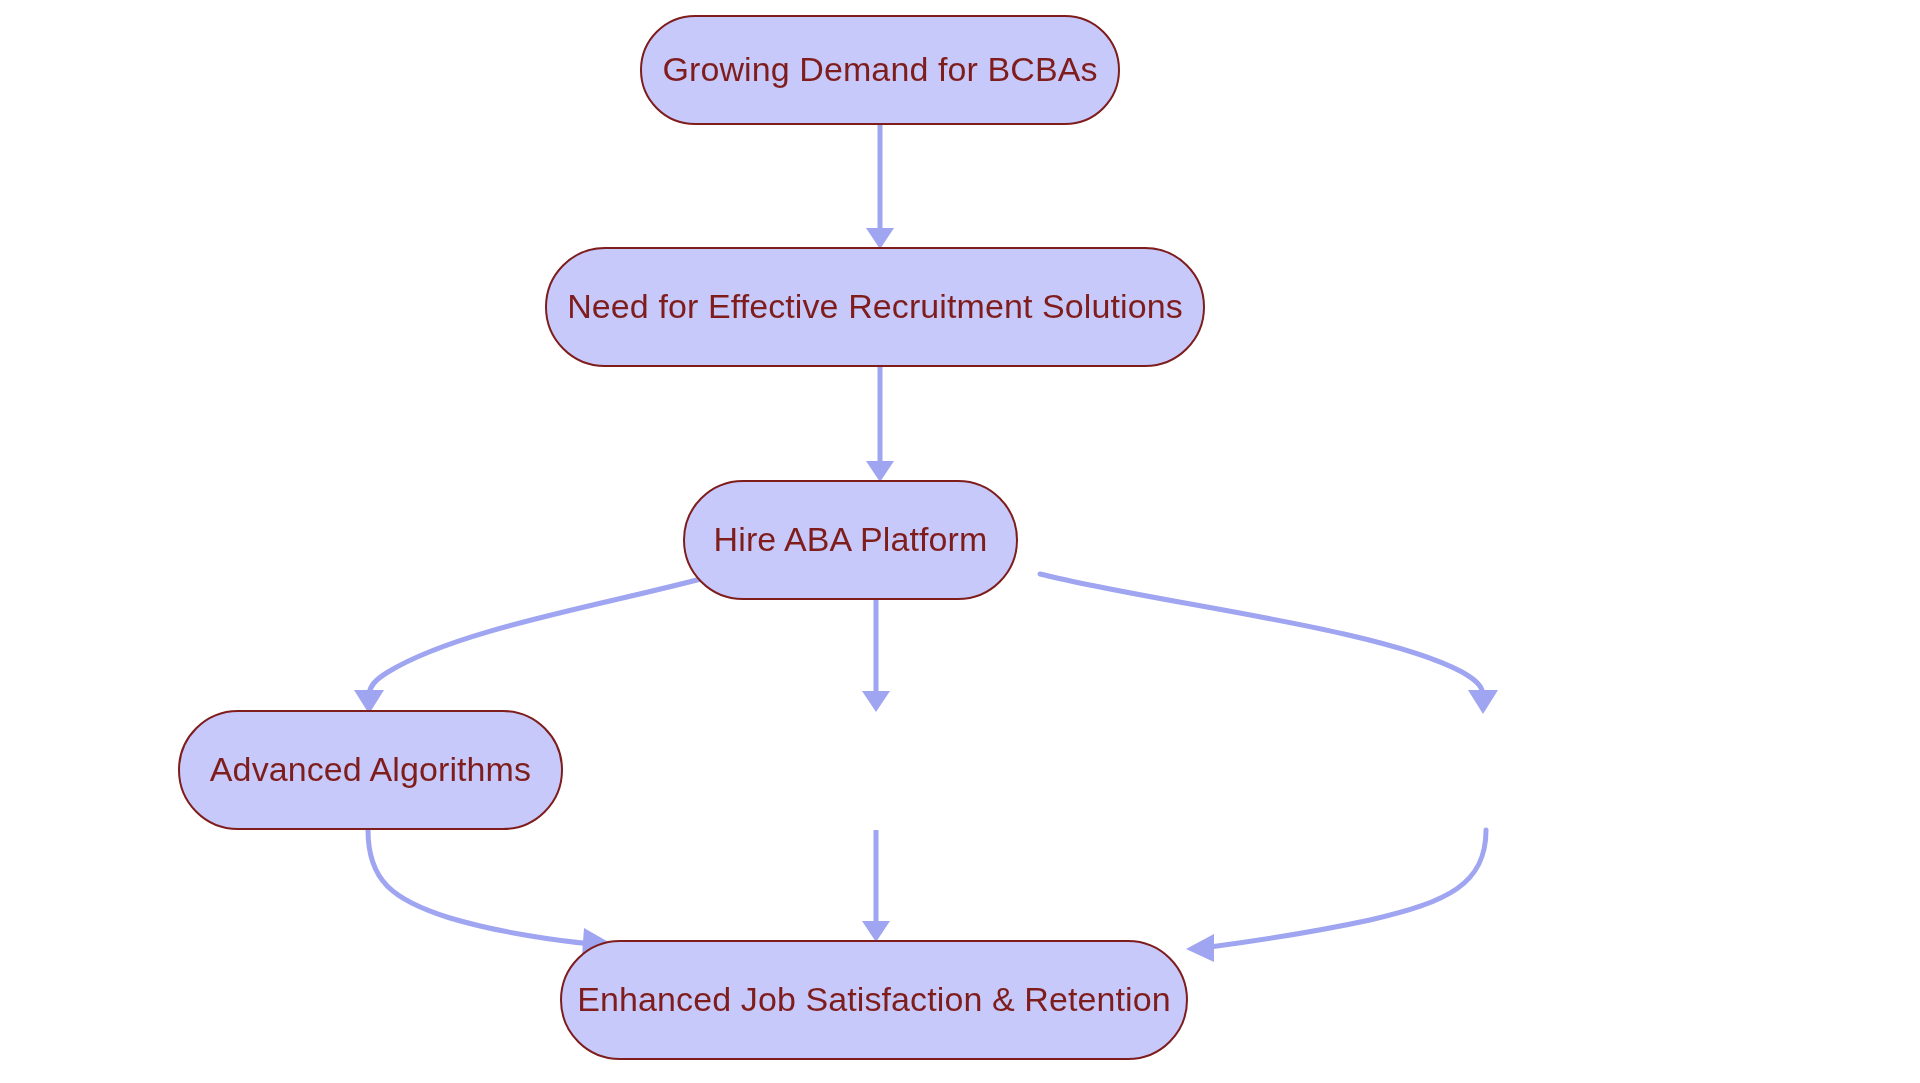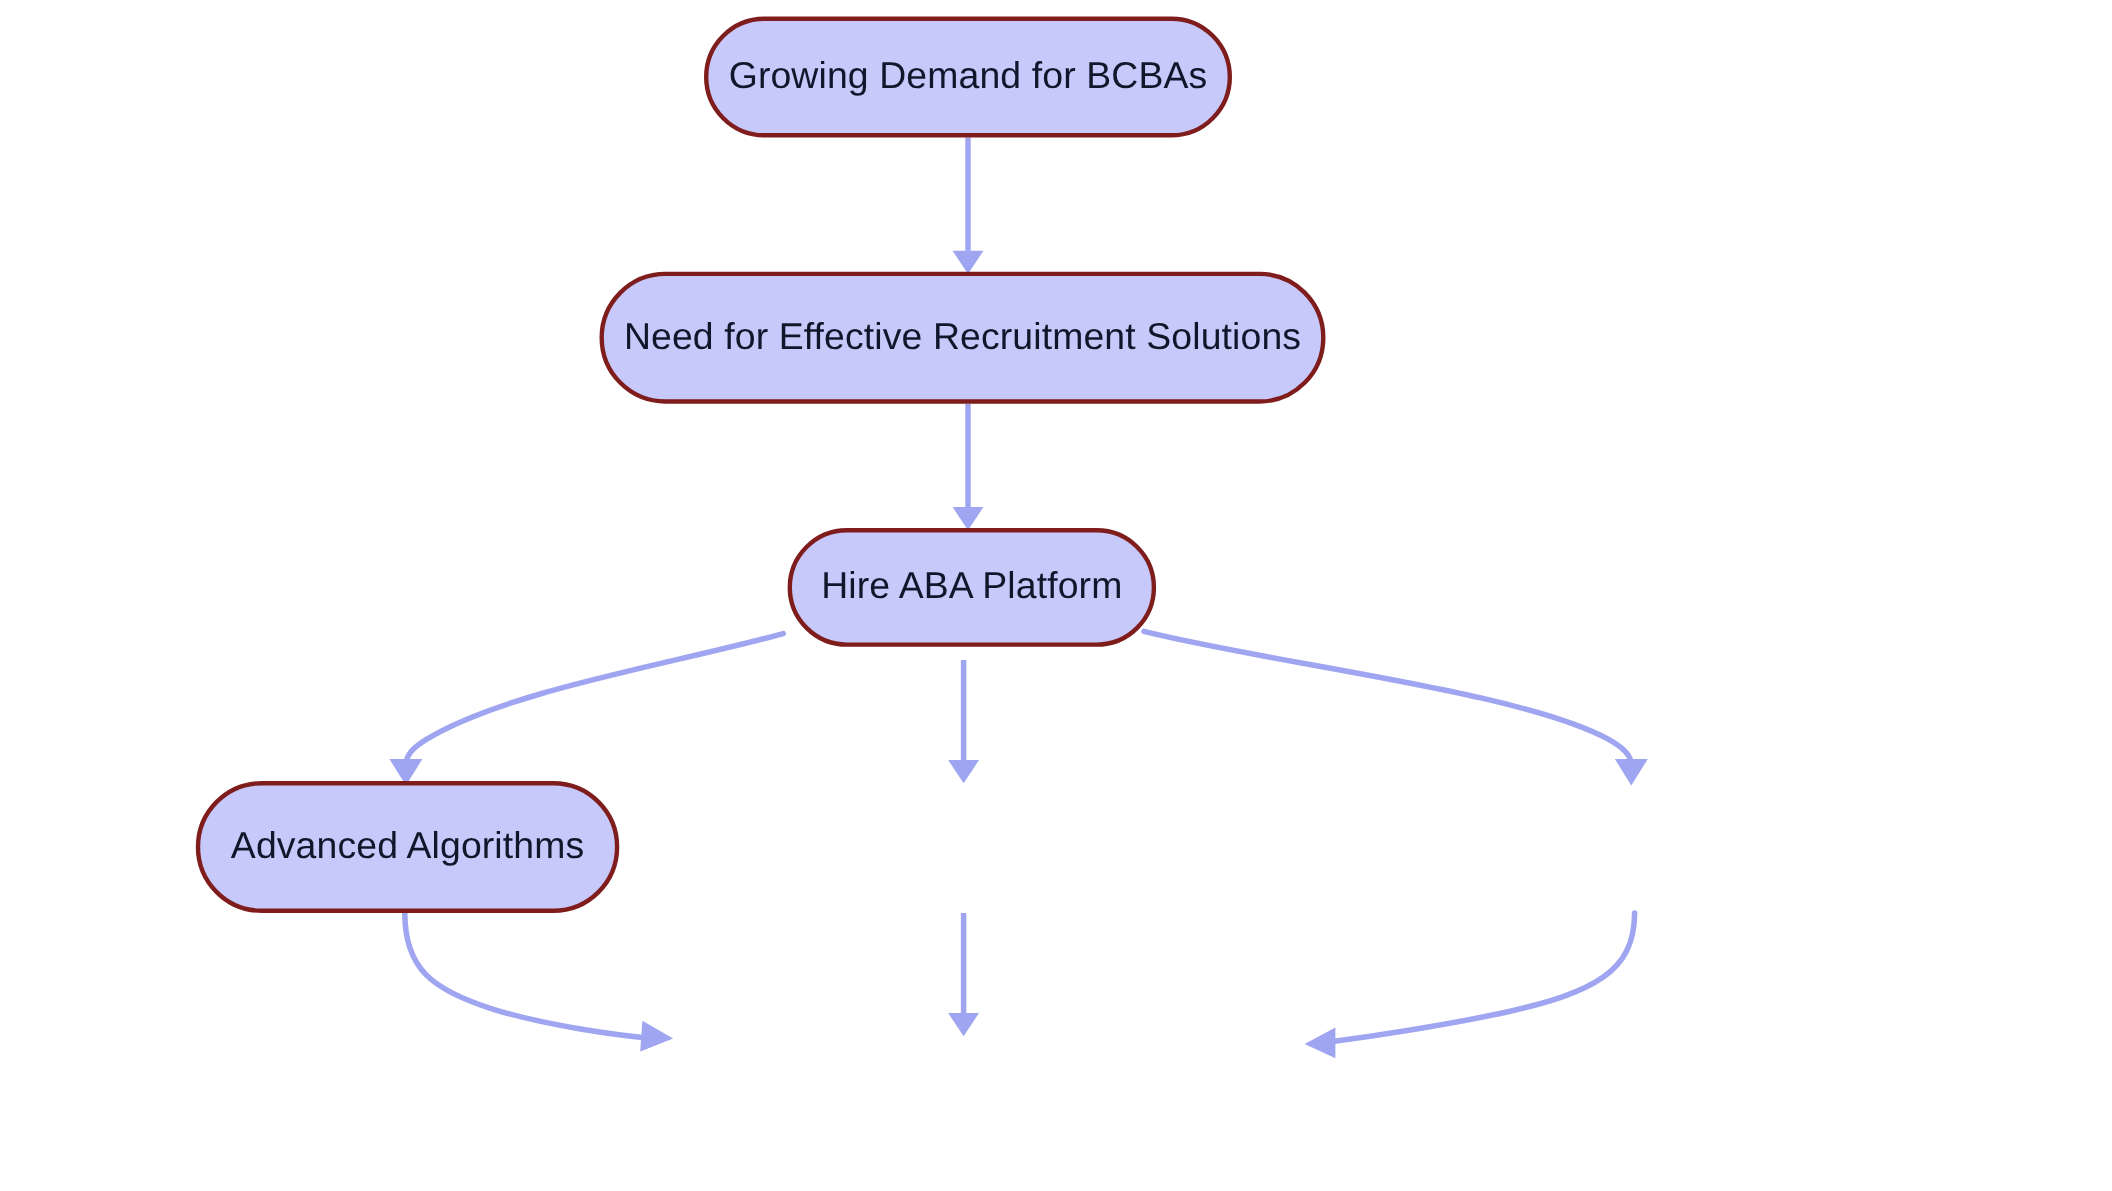--- a/index.html
+++ b/index.html
@@ -23,27 +23,27 @@
     left: 0;
     top: 0;
     width: 1920px;
     height: 1083px;
     pointer-events: none;
   }
   .node {
     position: absolute;
     box-sizing: border-box;
     background: #c8c9fb;
-    border: 4px solid #7f1d1d;
+    border: 2px solid #7f1d1d;
     border-radius: 60px;
     display: flex;
     align-items: center;
     justify-content: center;
     text-align: center;
-    color: #0f172a;
+    color: #7f1d1d;
     font-size: 34px;
     font-weight: 400;
     letter-spacing: 0.1px;
     line-height: 1.15;
     white-space: nowrap;
     z-index: 2;
   }
   .node-label {
     display: block;
     padding: 0 26px;
@@ -99,24 +99,27 @@
   </svg>
 
   <div class="node" style="left:640px; top:15px; width:480px; height:110px;">
     <span class="node-label">Growing Demand for BCBAs</span>
   </div>
 
   <div class="node" style="left:545px; top:247px; width:660px; height:120px;">
     <span class="node-label">Need for Effective Recruitment Solutions</span>
   </div>
 
-  <div class="node" style="left:716px; top:480px; width:335px; height:108px;">
+  <div class="node" style="left:683px; top:480px; width:335px; height:120px;">
     <span class="node-label">Hire ABA Platform</span>
   </div>
 
   <div class="node" style="left:178px; top:710px; width:385px; height:120px;">
     <span class="node-label">Advanced Algorithms</span>
   </div>
 
 
 
+  <div class="node" style="left:560px; top:940px; width:628px; height:120px;">
+    <span class="node-label">Enhanced Job Satisfaction &amp; Retention</span>
+  </div>
 
 </div>
 
 </body></html>

